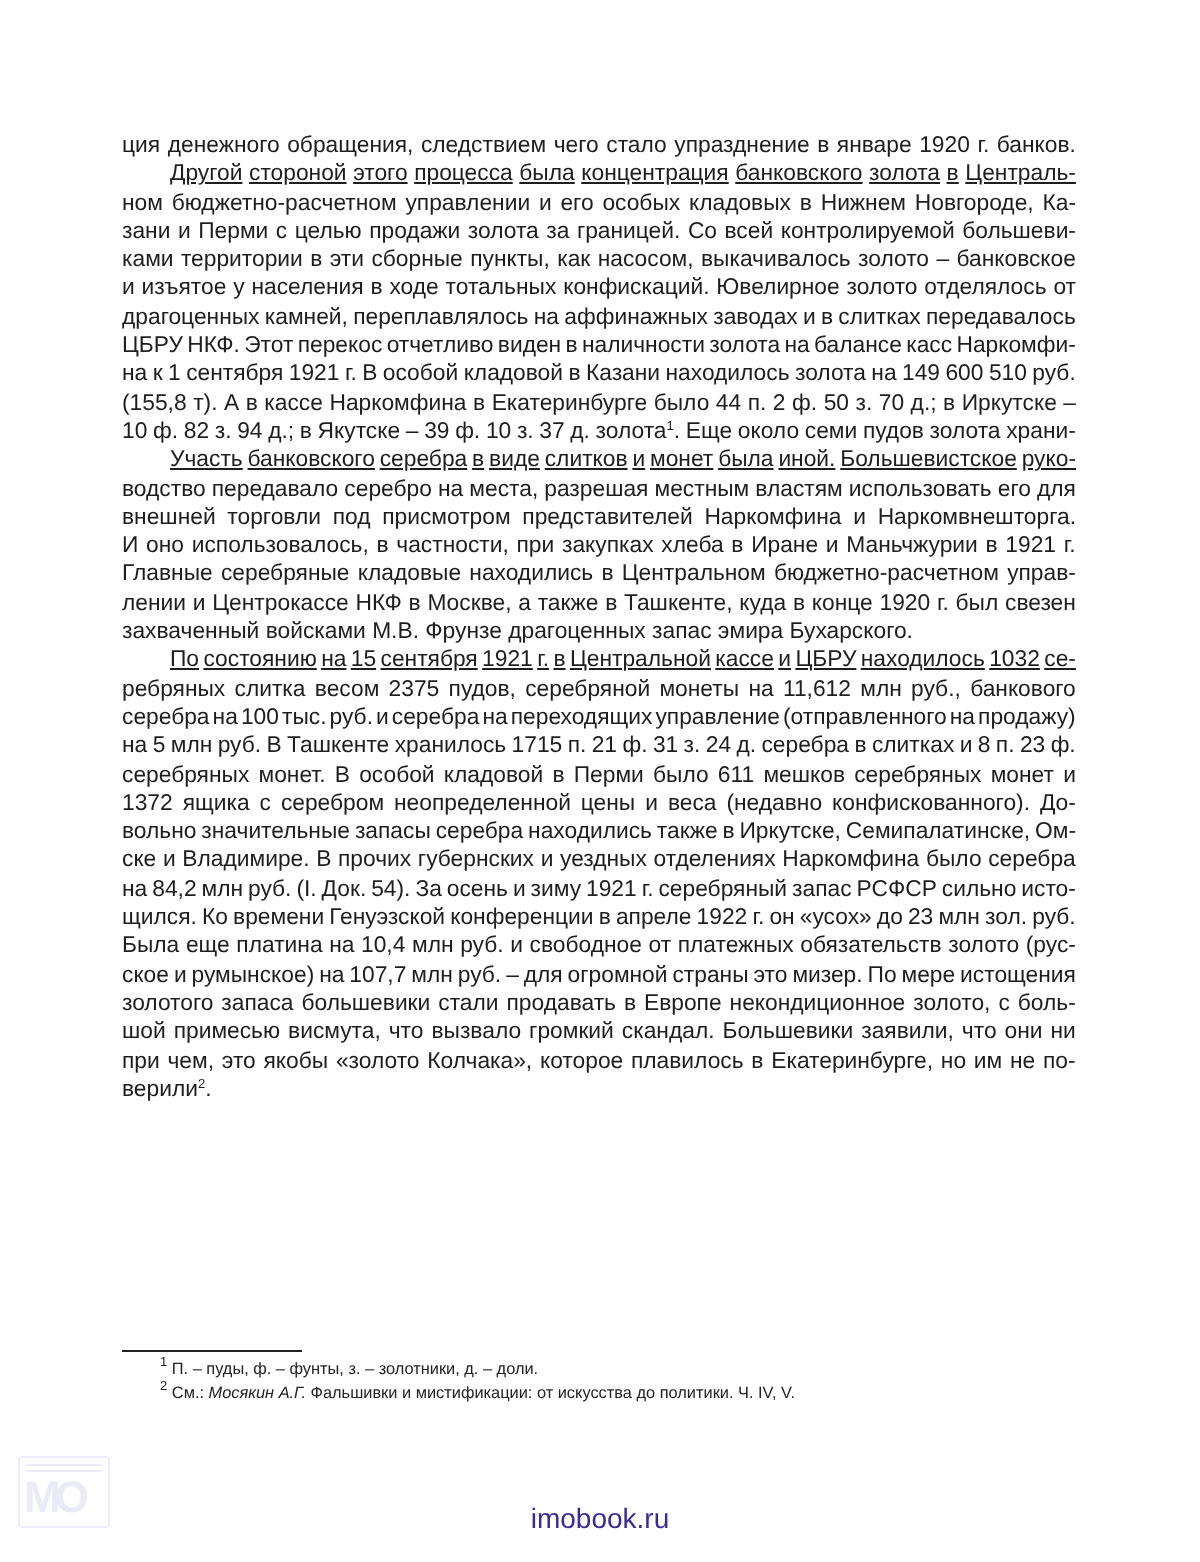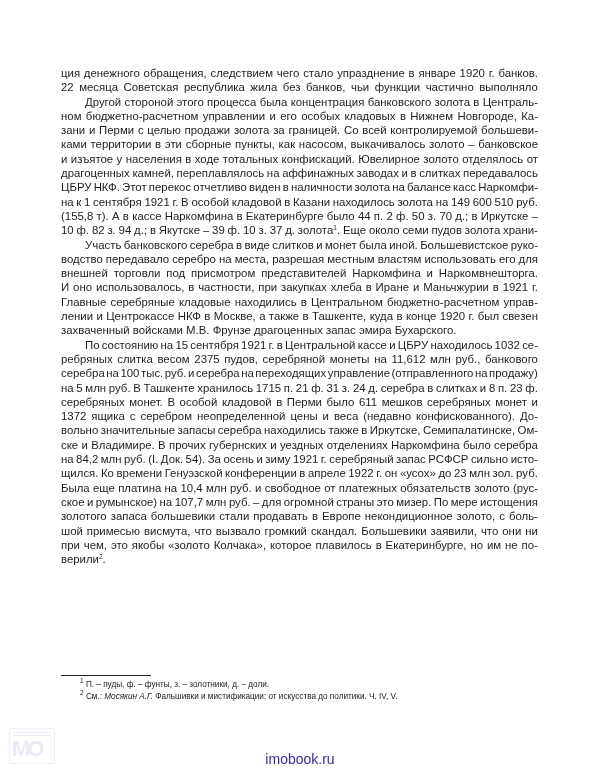--- a/index.html
+++ b/index.html
@@ -2,21 +2,21 @@
 <html><head>
 <meta charset="utf-8">
 <style>
   html, body { margin: 0; padding: 0; background: #ffffff; }
   body { width: 600px; height: 781px; position: relative; overflow: hidden;
          font-family: "Liberation Sans", "DejaVu Sans", sans-serif; color: #1e1e1e; }
   .page { position: absolute; left: 61px; top: 66px; width: 477px; }
   .line { display: block; height: 14.3px; line-height: 14.3px; font-size: 11.4px;
           text-align: justify; text-align-last: justify; white-space: nowrap; overflow: visible; align-items: center; }
   .line.last { text-align-last: left; }
-  .line.indent { padding-left: 24px; }
+  .line.indent { padding-left: 24px; text-decoration: underline; }
   .line span.t { display: inline; }
   .jline { display: flex; justify-content: space-between; }
   sup { font-size: 6.5px; vertical-align: 4px; line-height: 0; }
   .fn-rule { position: absolute; left: 61px; top: 675px; width: 90px; height: 1px; background: #222; }
   .footnotes { position: absolute; left: 80px; top: 679px; width: 460px; font-size: 8.2px; line-height: 11.5px; color: #222; }
   .footnotes .fn { white-space: nowrap; }
   .footnotes i { font-style: italic; }
   .footer { position: absolute; left: 0; width: 600px; top: 751px; text-align: center;
             font-size: 14px; color: #3a2a9a; }
   .watermark { position: absolute; left: 9px; top: 728px; width: 44px; height: 34px;
@@ -36,33 +36,20 @@
       <span>обращения,</span>
       <span>следствием</span>
       <span>чего</span>
       <span>стало</span>
       <span>упразднение</span>
       <span>в</span>
       <span>январе</span>
       <span>1920</span>
       <span>г.</span>
       <span>банков.</span>
-    </div>
-    <div class="line jline">
-      <span>22</span>
-      <span>месяца</span>
-      <span>Советская</span>
-      <span>республика</span>
-      <span>жила</span>
-      <span>без</span>
-      <span>банков,</span>
-      <span>чьи</span>
-      <span>функции</span>
-      <span>частично</span>
-      <span>выполняло</span>
     </div>
     <div class="line indent jline">
       <span>Другой</span>
       <span>стороной</span>
       <span>этого</span>
       <span>процесса</span>
       <span>была</span>
       <span>концентрация</span>
       <span>банковского</span>
       <span>золота</span>

